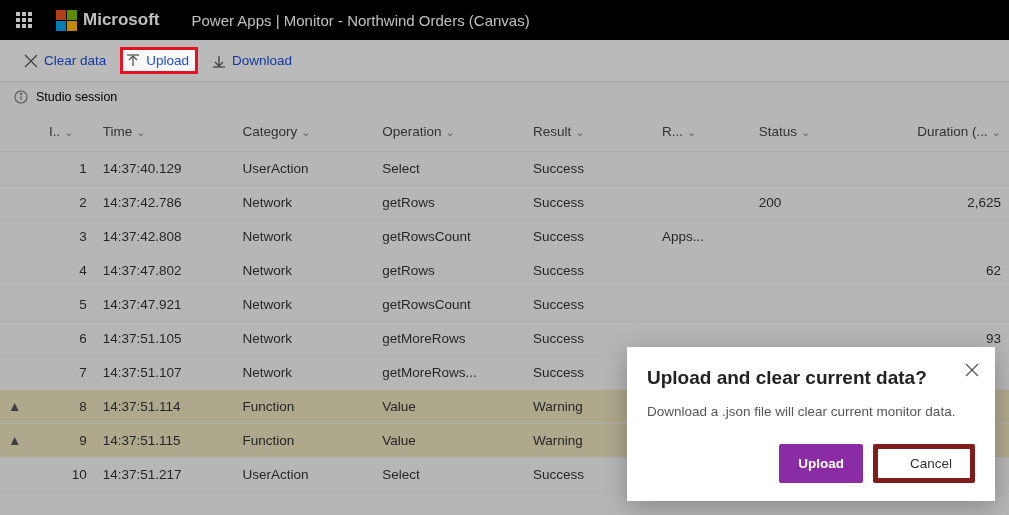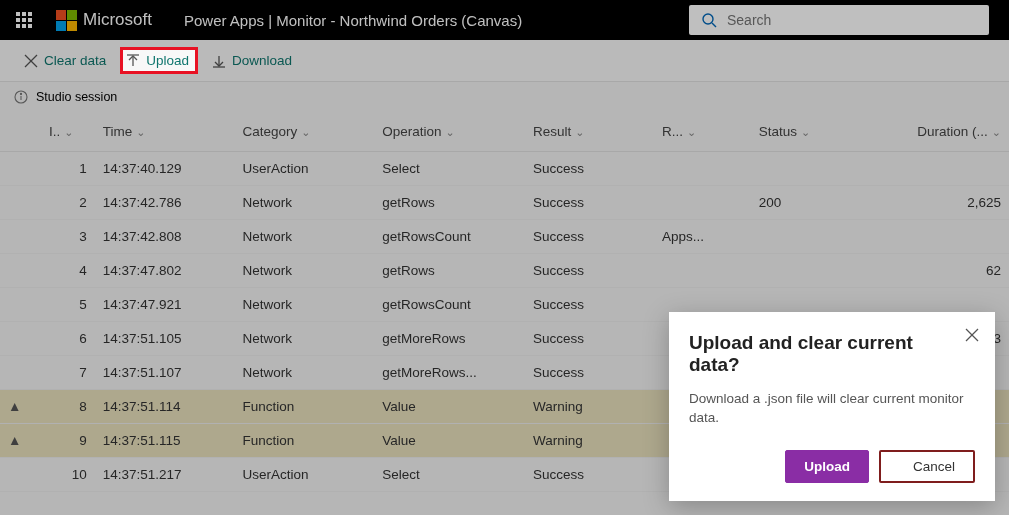--- a/index.html
+++ b/index.html
@@ -30,42 +30,42 @@
     .waffle {
       display: grid;
       grid-template-columns: repeat(3, 4px);
       grid-template-rows: repeat(3, 4px);
       gap: 2px;
       padding: 8px;
     }
     .waffle span { background: #fff; width:4px; height:4px; }
     .ms-logo { display:flex; align-items:center; gap:6px; margin-left:6px;}
     .ms-squares { display:grid; grid-template-columns:10px 10px; grid-template-rows:10px 10px; gap:1px;}
-    .brand-text { font-size:17px; font-weight:400; }
+    .brand-text { font-size:17px; font-weight:700; }
     .top-title { margin-left:22px; font-size:15px; font-weight:500; }
     .searchbox {
       margin-left:auto; margin-right:12px;
       background:#fff; color:#555;
       height:30px; width:300px;
       display:flex; align-items:center; gap:10px;
       border-radius:2px; padding:0 12px;
     }
     .searchbox input { border:none; outline:none; flex:1; font-size:14px; background:transparent;}
     .searchbox svg { flex-shrink:0; }
     .toolbar {
       background:#f8f8f8;
       height:42px;
       display:flex; align-items:center; gap:4px;
       padding:0 14px;
       border-bottom:1px solid #e1e1e1;
     }
     .toolbtn {
       display:flex; align-items:center; gap:6px;
       padding:6px 10px;
-      color:#0f766e; font-size:13.5px;
+      color:#1d4ed8; font-size:13.5px;
       cursor:pointer;
     }
     .highlight-box {
       border:3px solid #e81123;
       padding:3px 6px 3px 3px;
       position:relative; z-index:10;
       background:#f8f8f8;
     }
     .session-bar {
       display:flex; align-items:center; gap:8px;
@@ -85,32 +85,32 @@
       white-space: nowrap; overflow:hidden; text-overflow:ellipsis;
     }
     tr.warn td { background:#e8e0bd; }
     .chev { margin-left:4px; color:#888; font-size:11px; }
     col.c-warn{width:38px;} col.c-id{width:50px;} col.c-time{width:130px;}
     col.c-cat{width:130px;} col.c-op{width:140px;} col.c-res{width:120px;}
     col.c-r{width:90px;} col.c-stat{width:120px;} col.c-dur{width:120px;}
     .rt{ text-align:right; }
     .dialog {
       position:absolute; right:14px; bottom:14px;
-      width:326px; background:#fff;
+      width:368px; background:#fff;
       box-shadow:0 6px 24px rgba(0,0,0,0.25);
       padding:20px 20px 18px 20px;
       z-index:20;
     }
     .dlg-title { font-size:19px; font-weight:600; color:#222; margin-bottom:14px; padding-right:24px;}
     .dlg-body { color:#555; font-size:13.5px; line-height:1.4; margin-bottom:22px;}
     .dlg-close { position:absolute; top:16px; right:16px; cursor:pointer; color:#555; font-size:16px;}
     .dlg-foot { display:flex; justify-content:flex-end; gap:10px;}
     .btn { padding:7px 18px; font-size:13.5px; cursor:pointer; border-radius:2px;}
     .btn-primary { background:#8a2da5; color:#fff; border:1px solid #8a2da5; font-weight:600;}
-    .btn-secondary { background:#fff; color:#333; border:2px solid #7f1d1d;padding-left:32px;}
+    .btn-secondary { background:#fff; color:#333; border:5px solid #7f1d1d;padding-left:32px;}
     .warn-icon { color:#555; }
   </style>
 </head>
 <body>
 
 <div class="topbar">
   <div class="waffle">
     <span></span>
       <span></span>
       <span></span>
@@ -124,27 +124,20 @@
   <div class="ms-logo">
     <div class="ms-squares">
       <span style="background:#f25022"></span>
         <span style="background:#7fba00"></span>
       <span style="background:#00a4ef"></span>
         <span style="background:#ffb900"></span>
     </div>
     <span class="brand-text">Microsoft</span>
   </div>
   <div class="top-title">Power Apps  |  Monitor - Northwind Orders (Canvas)</div>
-  <div class="searchbox">
-    <svg width="16" height="16" viewBox="0 0 16 16" fill="none" stroke="#0067b8" stroke-width="1.4">
-        <circle cx="7" cy="7" r="5"></circle>
-        <line x1="11" y1="11" x2="15" y2="15"></line>
-      </svg>
-    <input placeholder="Search" style="">
-  </div>
 </div>
 
 <div class="toolbar">
   <div class="toolbtn">
     <svg width="14" height="14" viewBox="0 0 14 14" stroke="#555" stroke-width="1.3">
         <line x1="1" y1="1" x2="13" y2="13"></line>
         <line x1="13" y1="1" x2="1" y2="13"></line>
       </svg>
     <span>Clear data</span>
   </div>

